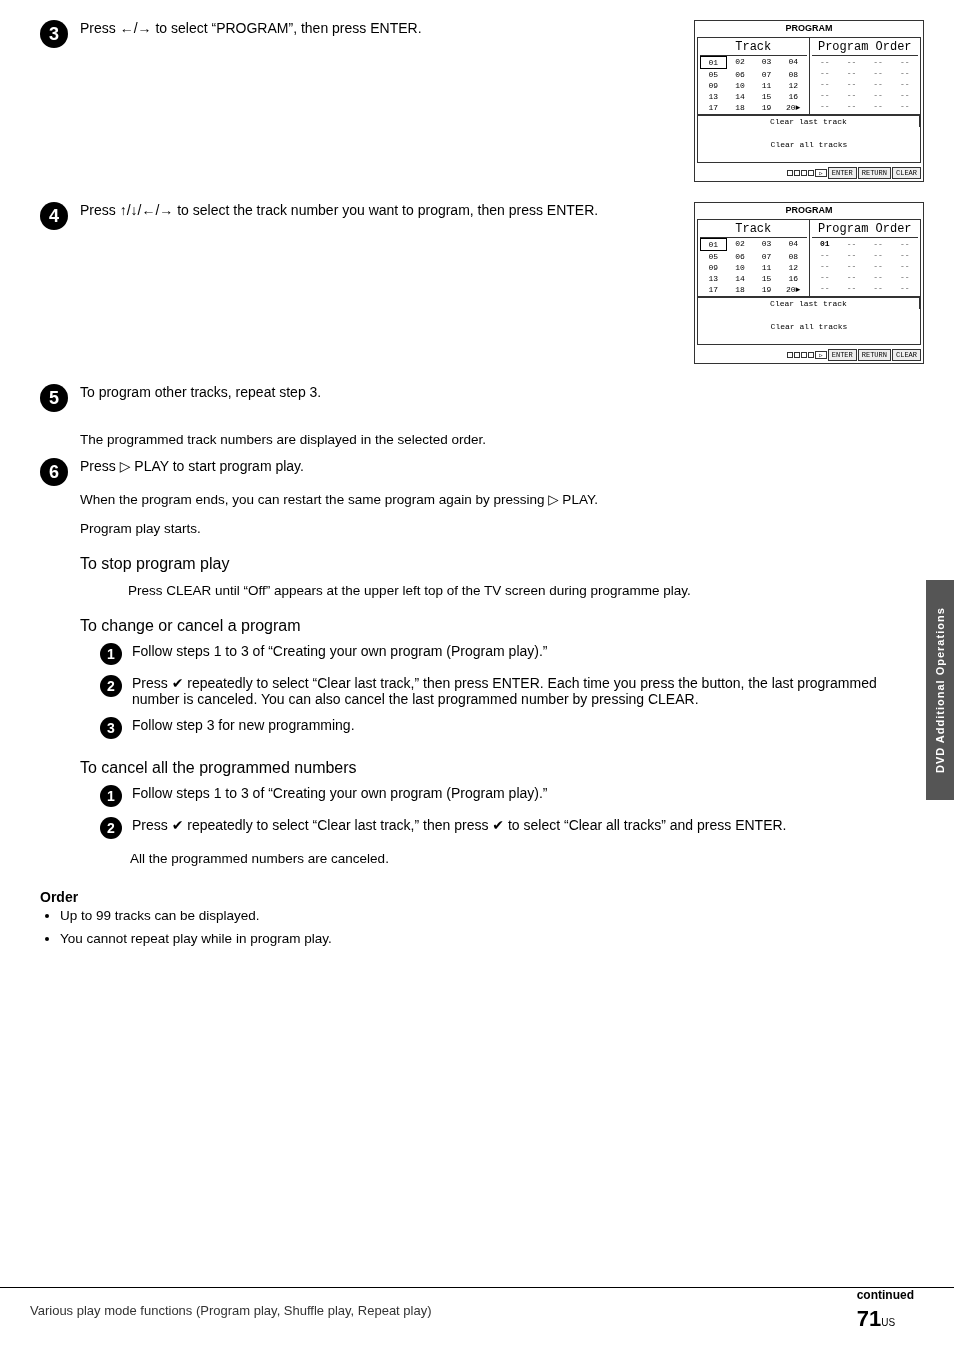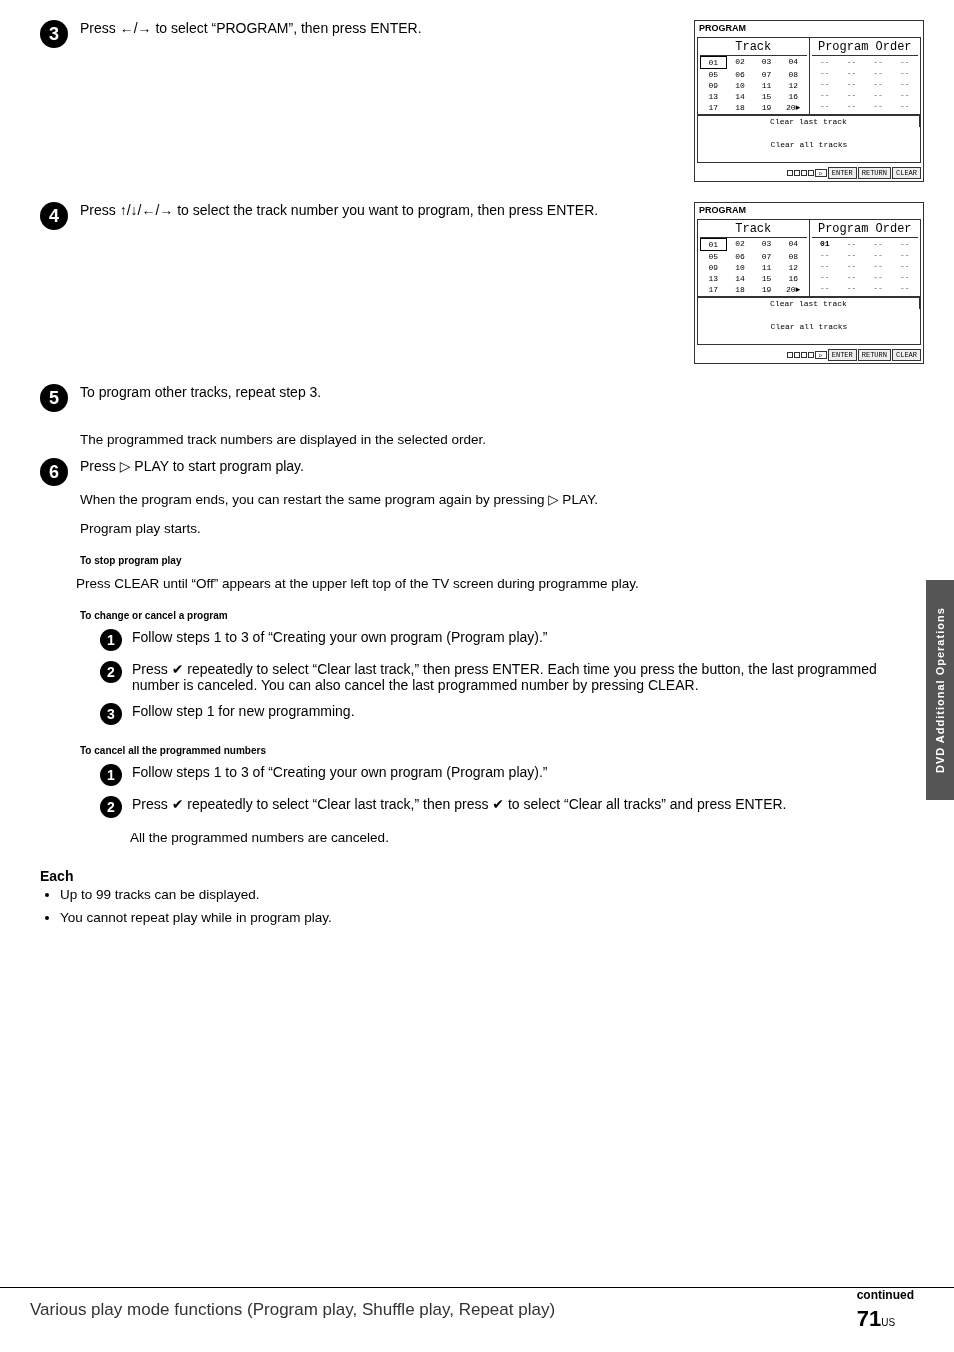--- a/index.html
+++ b/index.html
@@ -81,20 +81,21 @@
       font-size: 9px;
       font-family: 'Courier New', monospace;
       background: #fff;
     }
 
     .program-box-title {
       padding: 2px 4px;
       font-weight: bold;
       font-size: 9px;
       font-family: Arial, sans-serif;
+      text-align: center;
     }
 
     .program-box-inner {
       border: 1px solid #333;
       margin: 2px;
     }
 
     .program-header {
       display: flex;
       border-bottom: 1px solid #333;
@@ -195,22 +196,22 @@
 
     .ctrl-dot {
       width: 6px;
       height: 6px;
       border: 1px solid #333;
       display: inline-block;
     }
 
     
     .section-header {
-      font-weight: bold;
-      font-size: 10px;
+      font-weight: normal;
+      font-size: 16px;
       margin-bottom: 8px;
       margin-top: 16px;
     }
 
     
     .notes-section {
       margin-top: 20px;
     }
 
     .notes-title {
@@ -253,21 +254,21 @@
       left: 0;
       right: 0;
       display: flex;
       align-items: center;
       justify-content: space-between;
       padding: 0 40px 0 30px;
       border-top: 1px solid #000;
     }
 
     .footer-text {
-      font-size: 17px;
+      font-size: 13px;
       color: #333;
     }
 
     .page-number-box {
       display: flex;
       align-items: center;
     }
 
     .page-number {
       font-size: 22px;
@@ -517,55 +518,55 @@
   <div class="main-step" style="margin-bottom:4px;">
     <span class="step-number">6</span>
     <div class="main-step-content">
       <span>Press ▷ PLAY to start program play.</span>
     </div>
   </div>
   <p class="indent-para">When the program ends, you can restart the same program again by pressing ▷ PLAY.</p>
   <p class="indent-para">Program play starts.</p>
 
   <div class="section-header" style="margin-left:40px;">To stop program play</div>
-  <p class="indent-para" style="margin-left:36px;">Press CLEAR until “Off” appears at the upper left top of the TV screen during programme play.</p>
+  <p class="indent-para" style="margin-left:88px;">Press CLEAR until “Off” appears at the upper left top of the TV screen during programme play.</p>
 
   <div class="section-header" style="margin-left:40px;">To change or cancel a program</div>
 
   <div class="sub-step" style="margin-left:60px;">
     <span class="step-number-small">1</span>
     <div class="sub-step-content">Follow steps 1 to 3 of “Creating your own program (Program play).”</div>
   </div>
 
   <div class="sub-step" style="margin-left:60px; align-items:flex-start;">
     <span class="step-number-small">2</span>
     <div class="sub-step-content">Press ✔ repeatedly to select “Clear last track,” then press ENTER. Each time you press the button, the last programmed number is canceled. You can also cancel the last programmed number by pressing CLEAR.</div>
   </div>
 
   <div class="sub-step" style="margin-left:60px;">
     <span class="step-number-small">3</span>
-    <div class="sub-step-content">Follow step 1 for new programming.</div>
+    <div class="sub-step-content">Follow step 3 for new programming.</div>
   </div>
 
   <div class="section-header" style="margin-left:40px; margin-top:20px;">To cancel all the programmed numbers</div>
 
   <div class="sub-step" style="margin-left:60px;">
     <span class="step-number-small">1</span>
     <div class="sub-step-content">Follow steps 1 to 3 of “Creating your own program (Program play).”</div>
   </div>
 
   <div class="sub-step" style="margin-left:60px; align-items:flex-start;">
     <span class="step-number-small">2</span>
     <div class="sub-step-content">Press ✔ repeatedly to select “Clear last track,” then press ✔ to select “Clear all tracks” and press ENTER.</div>
   </div>
 
   <p class="indent-para" style="margin-left:90px; margin-top:4px;">All the programmed numbers are canceled.</p>
 
   <div class="notes-section">
-    <div class="notes-title">Each</div>
+    <div class="notes-title">Order</div>
     <ul class="notes-list">
       <li>Up to 99 tracks can be displayed.</li>
       <li>You cannot repeat play while in program play.</li>
     </ul>
   </div>
 
   <div class="side-tab">DVD Additional Operations</div>
 
   <div class="page-footer">
     <div class="footer-text">Various play mode functions (Program play, Shuffle play, Repeat play)</div>

